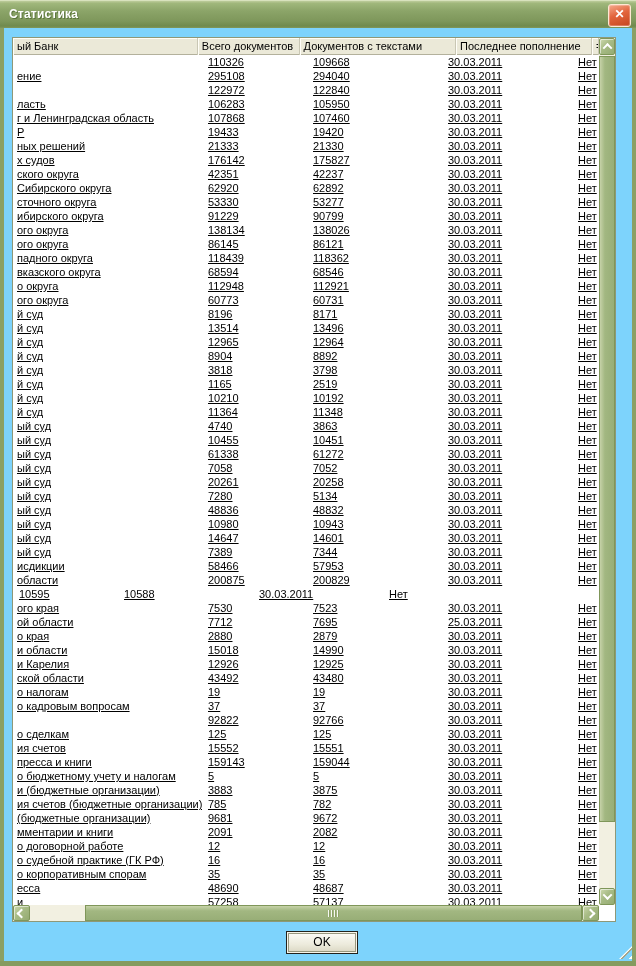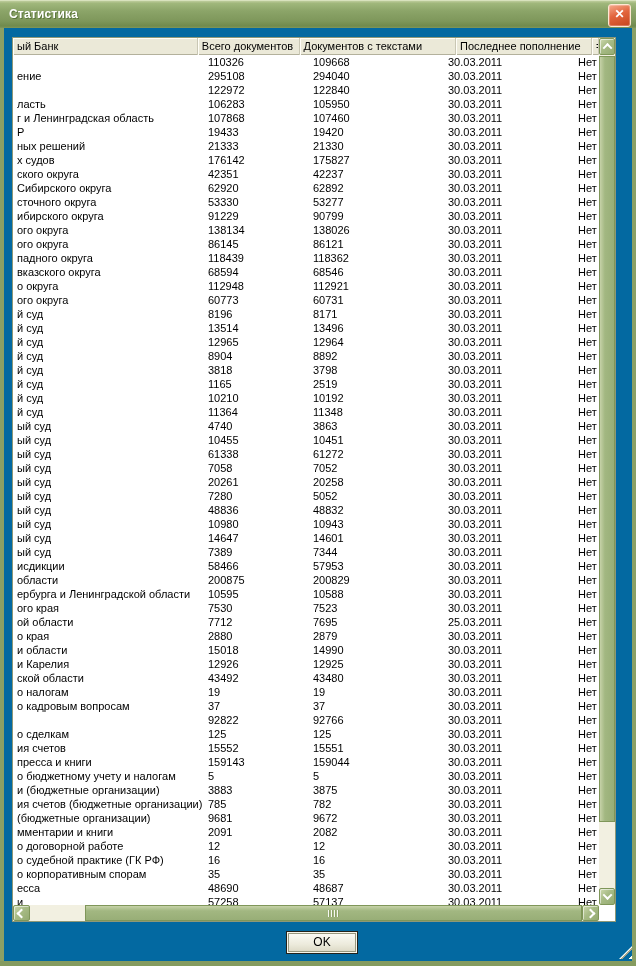--- a/index.html
+++ b/index.html
@@ -1,17 +1,17 @@
 <!DOCTYPE html>
 <html><head>
 <meta charset="utf-8">
 <style>
   html,body{margin:0;padding:0;}
   body{width:636px;height:966px;overflow:hidden;font-family:"Liberation Sans",sans-serif;}
-  .win{position:relative;width:636px;height:966px;background:#0369a1;overflow:hidden;}
+  .win{position:relative;width:636px;height:966px;background:#7dd3fc;overflow:hidden;}
   
   .titlebar{position:absolute;left:0;top:0;width:100%;height:28px;
     background:linear-gradient(180deg,#c9d5a9 0%,#a0b77b 12%,#8ba468 40%,#7e975b 75%,#6f8a4d 93%,#82975b 100%);
     box-shadow:inset 0 1px 0 #d8e2bd;}
   .title{position:absolute;left:9px;top:7px;font-size:12px;font-weight:bold;color:#ffffff;
     text-shadow:1px 1px 0 #5a743c;letter-spacing:.2px;}
   .closebtn{position:absolute;right:5px;top:4px;width:21px;height:21px;border:1px solid #ffe7d2;border-radius:3px;
     background:linear-gradient(160deg,#f5ab8d 0%,#e2653d 45%,#c5451d 100%);
     box-shadow:inset 0 0 0 1px rgba(255,255,255,.25);color:#fff;font-size:12px;font-weight:bold;
     text-align:center;line-height:19px;cursor:pointer;}
@@ -19,21 +19,21 @@
   .edge-l,.edge-r{position:absolute;top:28px;bottom:0;width:4px;background:#8ba065;}
   .edge-l{left:0}.edge-r{right:0}
   .edge-b{position:absolute;left:0;right:0;bottom:0;height:5px;background:#859b5f;}
   
   .listview{position:absolute;left:12px;top:37px;width:604px;height:885px;background:#ffffff;
     border:1px solid #8e9877;box-sizing:border-box;}
   .header{position:absolute;left:0;top:0;right:16px;height:17px;display:flex;background:#ebe9d8;}
   .hcell{box-sizing:border-box;font-size:11px;color:#000;padding:2px 2px 0 4px;white-space:nowrap;overflow:hidden;
     border-right:1px solid #c9c7b4;box-shadow:inset 1px 1px 0 #fffef7,inset 0 -1px 0 #b3b19c;}
   .w0{width:189px}.w1{width:104px}.w2{width:160px}.w3{width:139px}.w4{flex:1}
-  .rows{position:absolute;left:0;top:17px;right:16px;bottom:16px;overflow:hidden;background:#fff;}
+  .rows{position:absolute;left:0;top:17px;right:16px;bottom:16px;overflow:hidden;background:#fff;text-decoration:underline;}
   .row{display:flex;height:14px;line-height:14px;font-size:11px;color:#000;}
   .cell{box-sizing:border-box;white-space:nowrap;overflow:hidden;}
   .c0{width:189px;padding-left:4px}.c1{width:104px;padding-left:6px}.c2{width:135px;padding-left:7px}
   .c3{width:134px;padding-left:7px}.c4{flex:1;padding-left:3px}
   
   .vscroll{position:absolute;top:0;right:0;width:16px;height:867px;background:#f2f0e1;}
   .hscroll{position:absolute;left:0;bottom:0;width:586px;height:16px;background:#f2f0e1;}
   .corner{position:absolute;right:0;bottom:0;width:16px;height:16px;background:#ffffff;}
   .sbtn{position:absolute;box-sizing:border-box;border:1px solid #7f9659;border-radius:2px;
     background:linear-gradient(135deg,#cdd9ae 0%,#a7bb85 45%,#94ab72 100%);
@@ -299,21 +299,21 @@
         <div class="row">
           <div class="cell c0">ый суд</div>
           <div class="cell c1">20261</div>
           <div class="cell c2">20258</div>
           <div class="cell c3">30.03.2011</div>
           <div class="cell c4">Нет</div>
         </div>
         <div class="row">
           <div class="cell c0">ый суд</div>
           <div class="cell c1">7280</div>
-          <div class="cell c2">5052</div>
+          <div class="cell c2">5134</div>
           <div class="cell c3">30.03.2011</div>
           <div class="cell c4">Нет</div>
         </div>
         <div class="row">
           <div class="cell c0">ый суд</div>
           <div class="cell c1">48836</div>
           <div class="cell c2">48832</div>
           <div class="cell c3">30.03.2011</div>
           <div class="cell c4">Нет</div>
         </div>
@@ -346,21 +346,20 @@
           <div class="cell c4">Нет</div>
         </div>
         <div class="row">
           <div class="cell c0">области</div>
           <div class="cell c1">200875</div>
           <div class="cell c2">200829</div>
           <div class="cell c3">30.03.2011</div>
           <div class="cell c4">Нет</div>
         </div>
         <div class="row">
-          <div class="cell c0">ербурга и Ленинградской области</div>
           <div class="cell c1">10595</div>
           <div class="cell c2">10588</div>
           <div class="cell c3">30.03.2011</div>
           <div class="cell c4">Нет</div>
         </div>
         <div class="row">
           <div class="cell c0">ого края</div>
           <div class="cell c1">7530</div>
           <div class="cell c2">7523</div>
           <div class="cell c3">30.03.2011</div>

